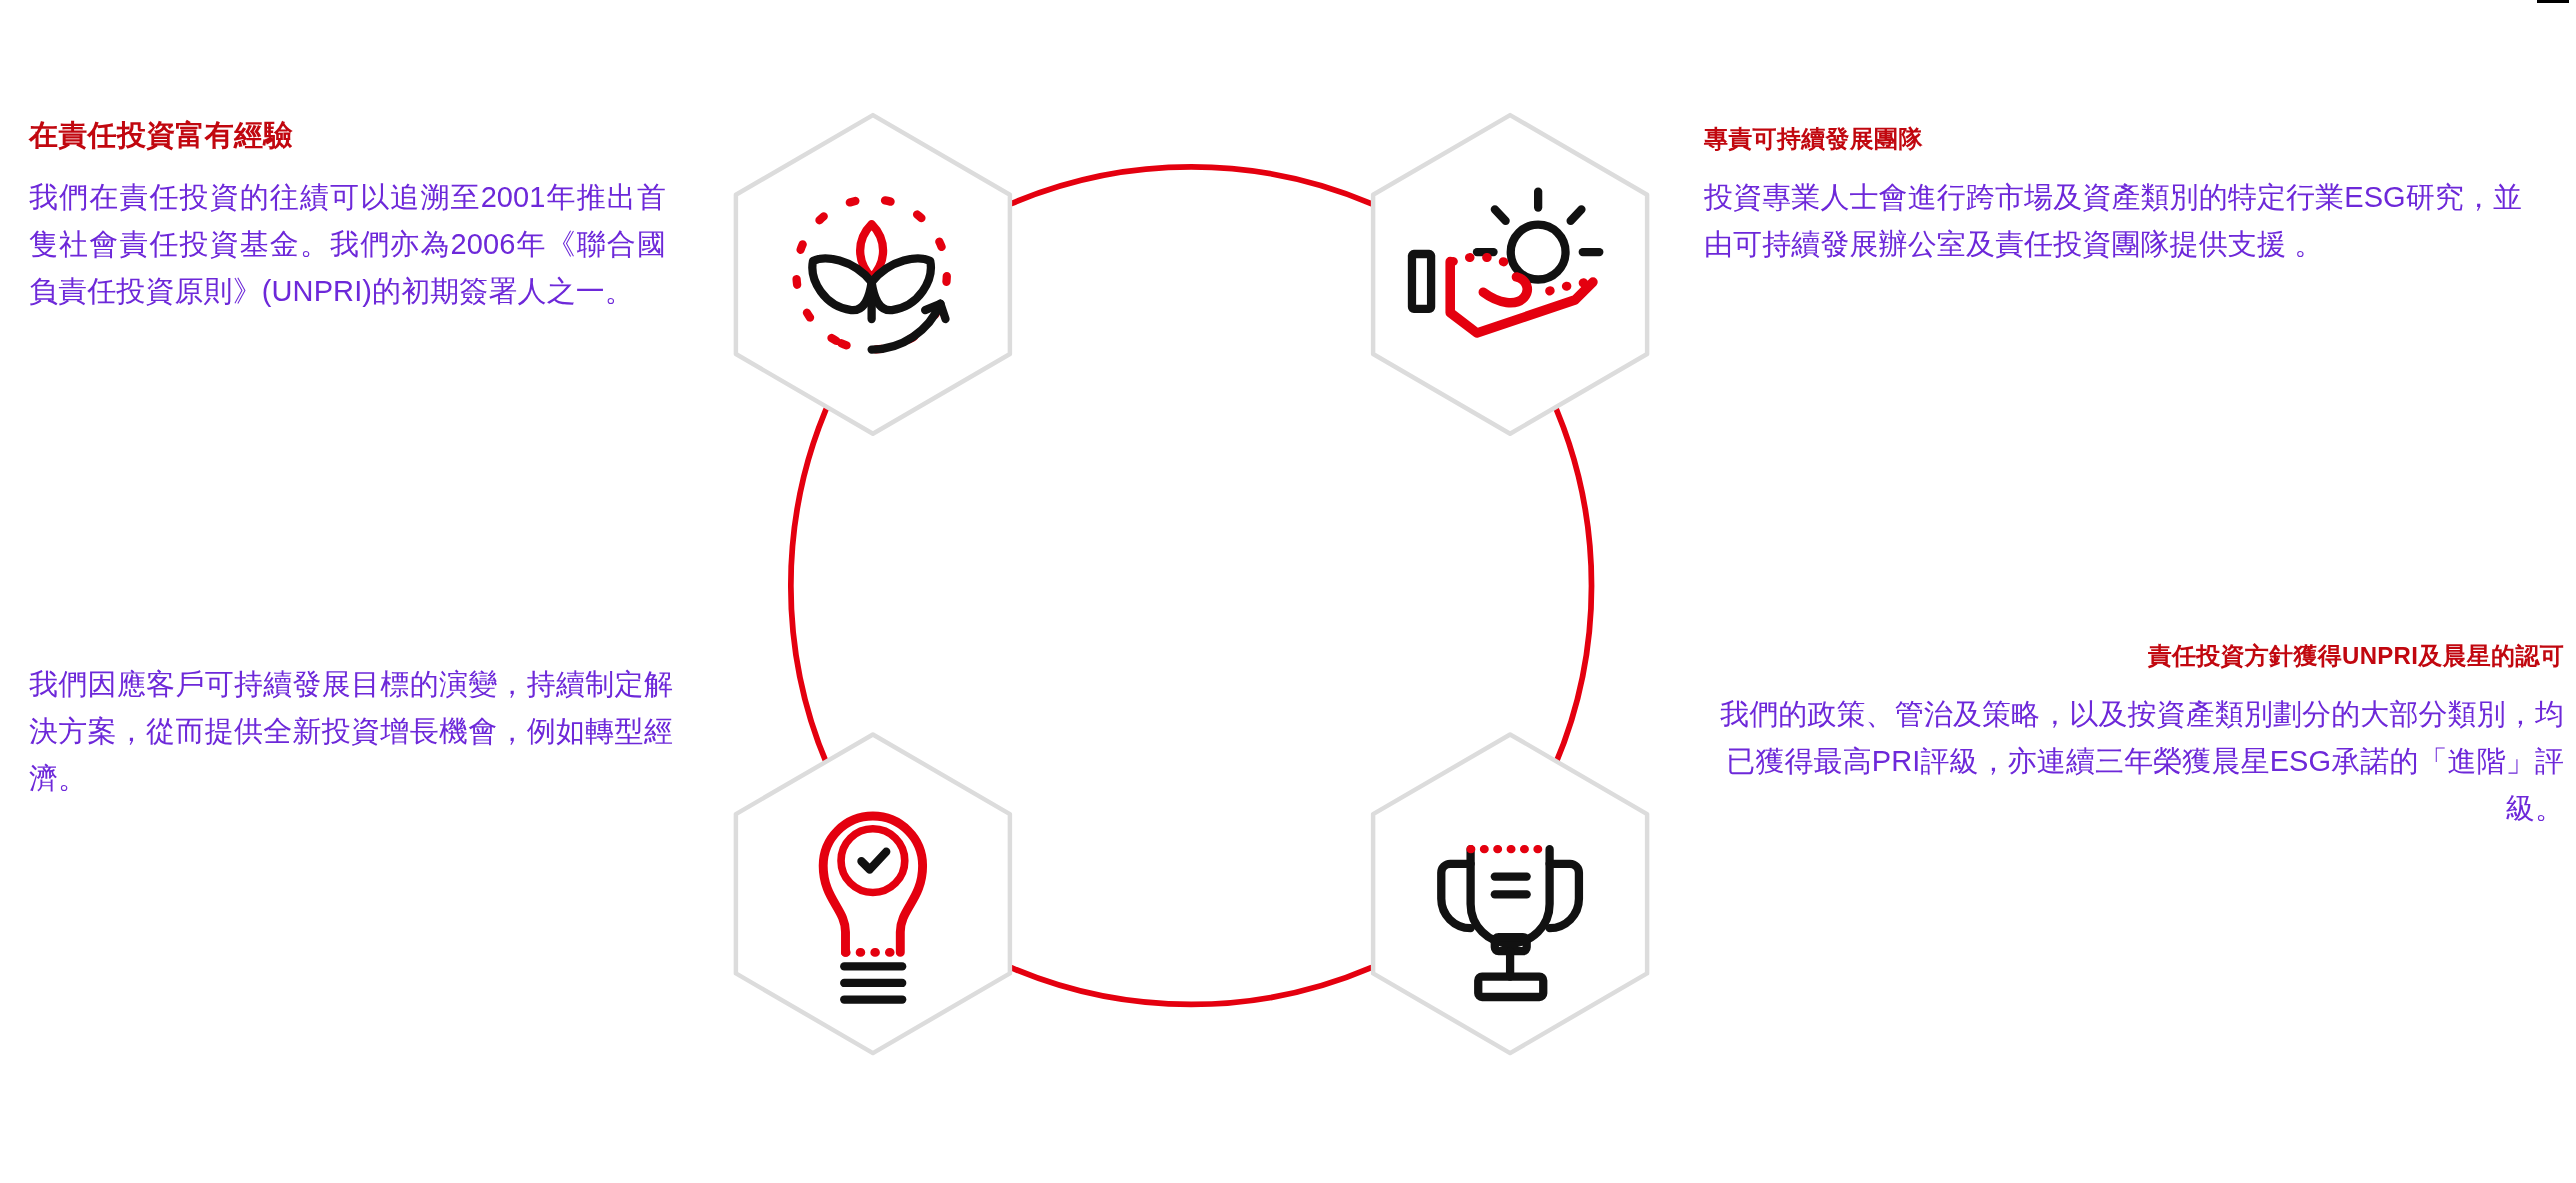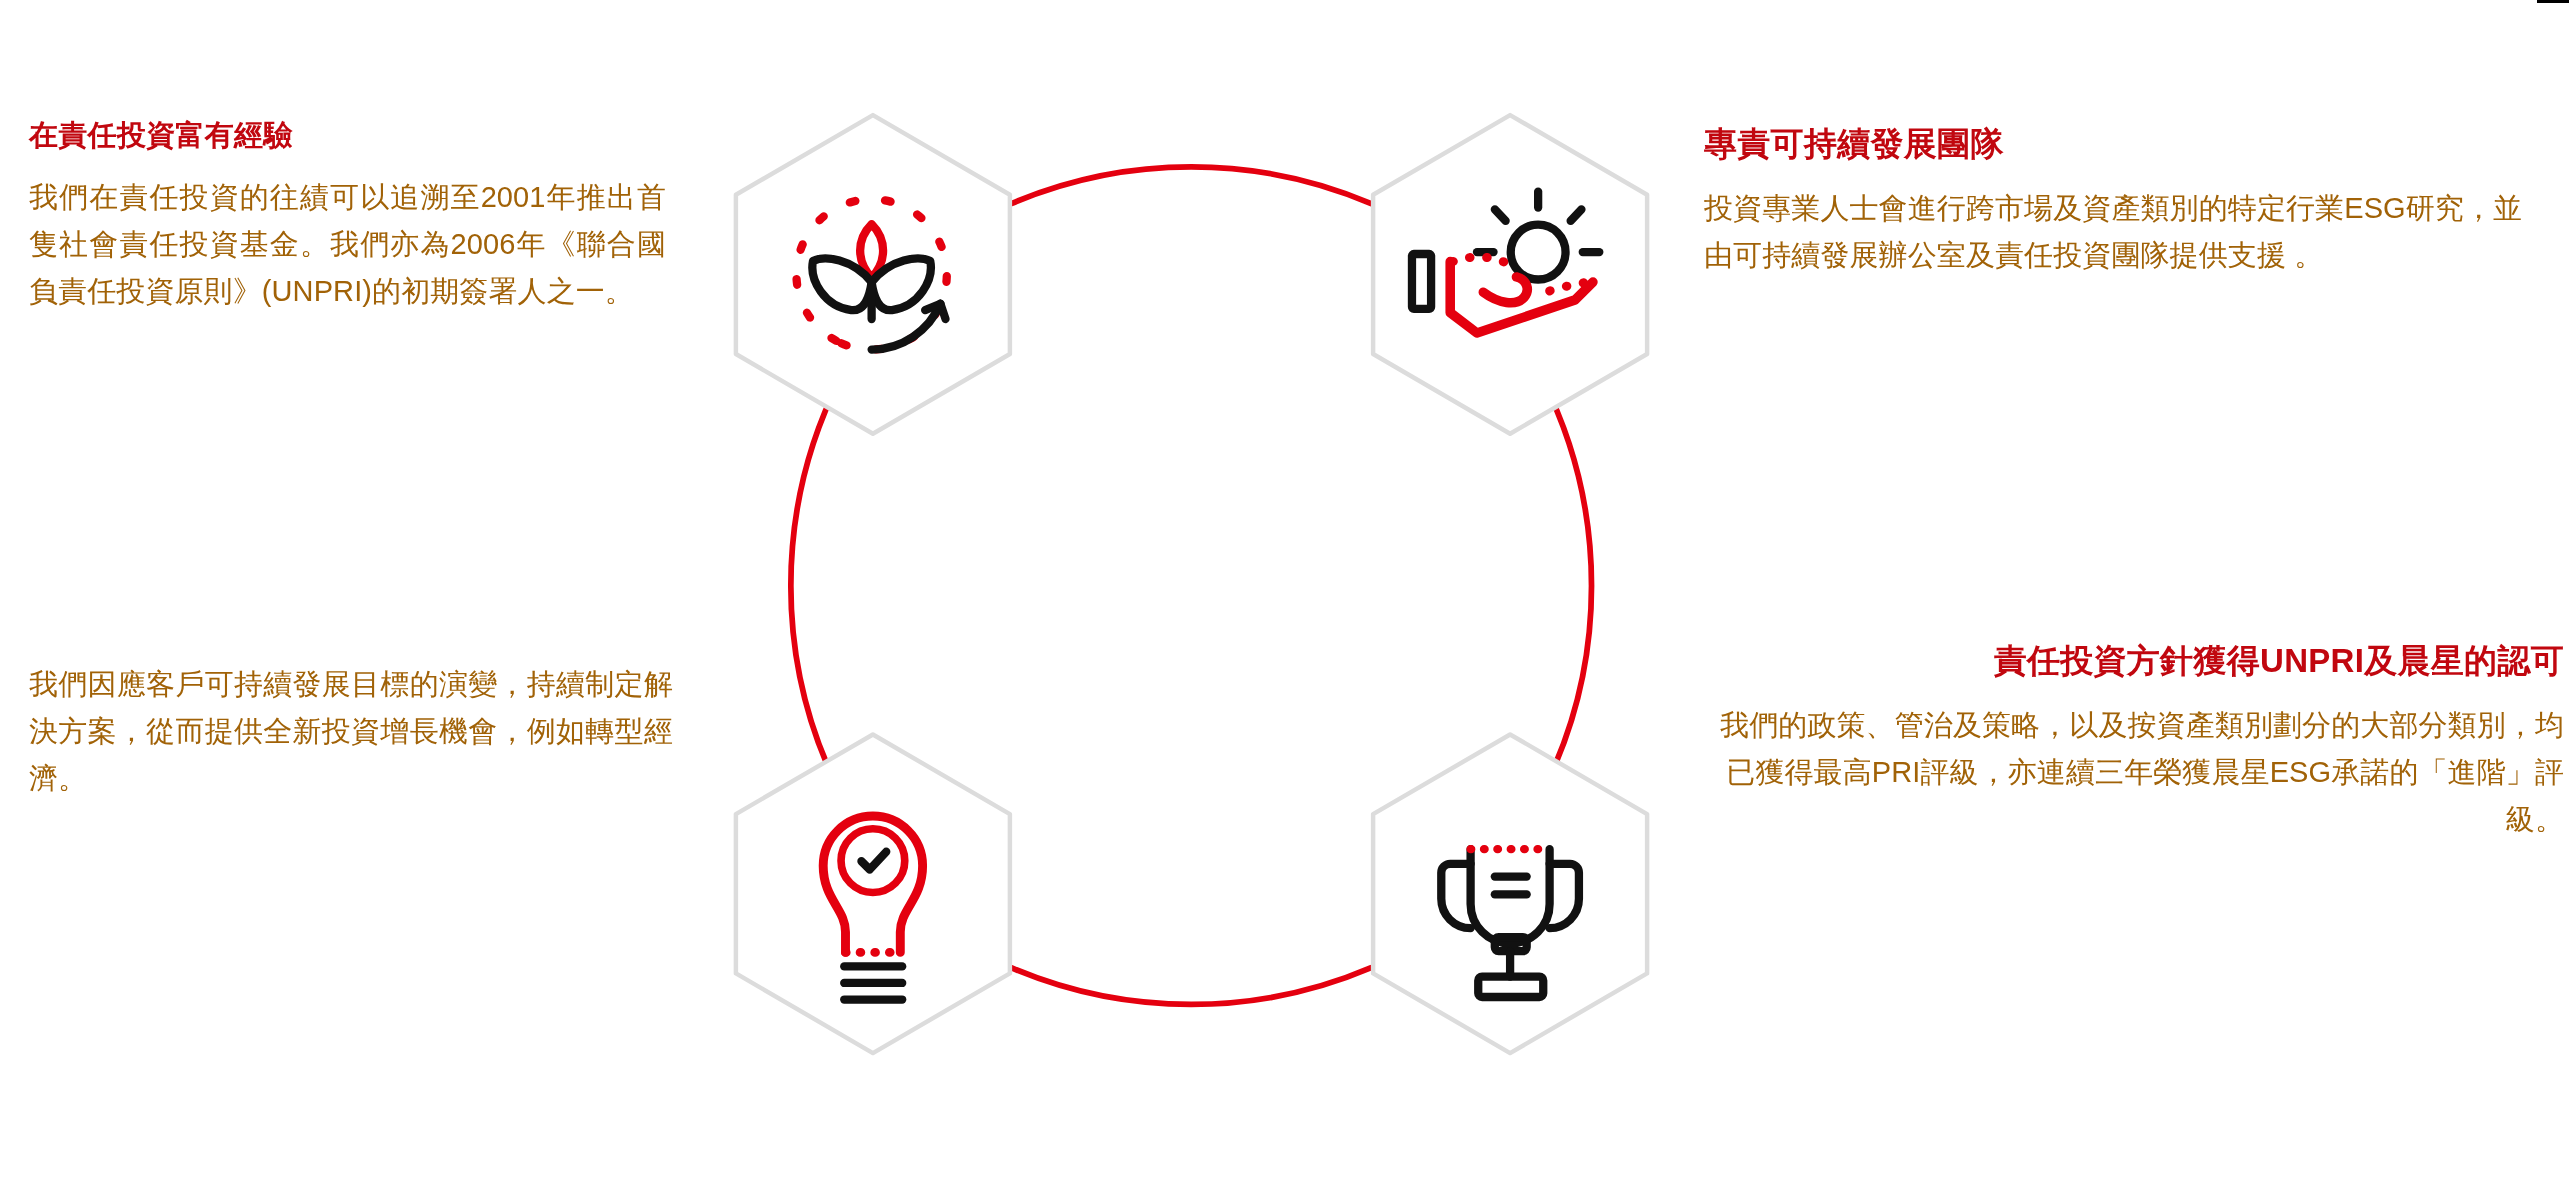--- a/index.html
+++ b/index.html
@@ -25,32 +25,32 @@
     font-weight:bold;
     color:#C1070F;
     letter-spacing:0.3px;
     line-height:1.15;
     white-space:nowrap;
   }
   .panel p{
     margin:0;
     font-size:29px;
     font-weight:400;
-    color:#a16207;
+    color:#6d28d9;
     line-height:1.62;
     letter-spacing:0.1px;
   }
   .panel.left p{ text-align:justify; text-align-last:left; }
 
   #panel-exp   {left:29px;  top:119px;  width:637px;}
   #panel-inno  {left:29px;  top:661px; width:644px;}
   #panel-team  {left:1704px;top:125px;  width:847px;}
   #panel-recog {left:1704px;top:642px; width:860px;text-align:right;}
 
-  #panel-team h3, #panel-recog h3{font-size:33px;}
+  #panel-team h3, #panel-recog h3{font-size:24px;}
 
   
   #diagram{
     position:absolute;left:688px;top:45px;width:1007px;height:1096px;
   }
   #diagram svg{display:block;width:100%;height:100%;}
 </style>
 </head>
 <body>
 

